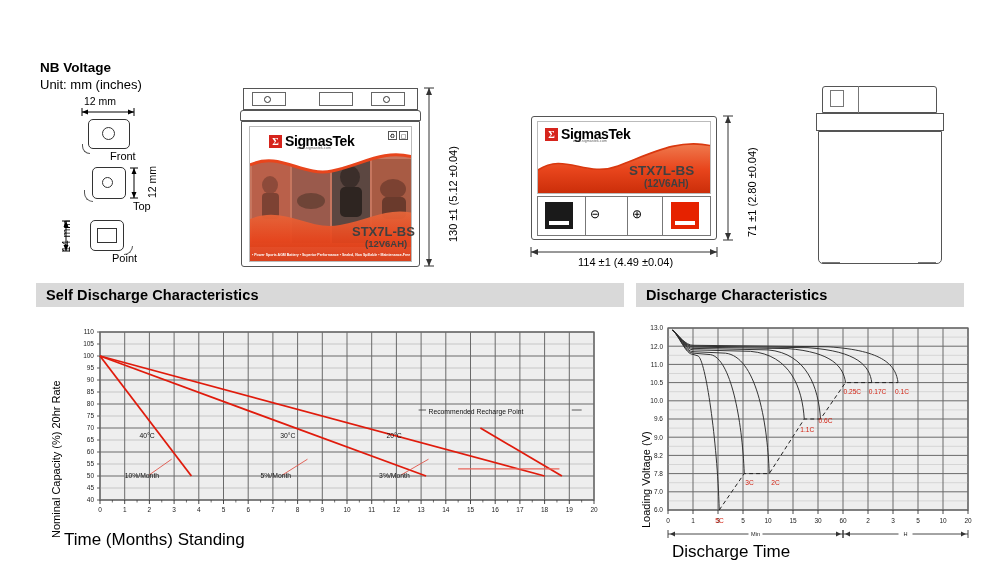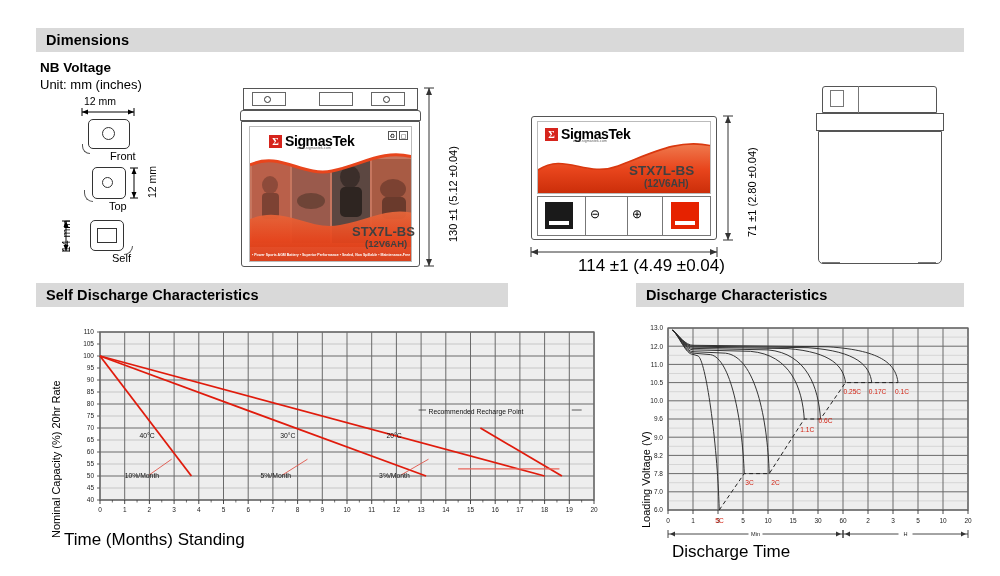--- a/index.html
+++ b/index.html
@@ -54,40 +54,39 @@
   .brandurl { position: absolute; font-size: 3.4px; color: #555; letter-spacing: 0.2px; }
 
   .model-big { position: absolute; font-weight: bold; color: #404040; }
 
   .tagline { position: absolute; font-size: 3.5px; color: #fff; font-weight: bold; white-space: nowrap; }
 
   .recyc { position: absolute; width: 9px; height: 9px; border: 1px solid #555;
            display: flex; align-items: center; justify-content: center; font-size: 6px; }
 
   
-  .dim-text { position: absolute; font-size: 17px; white-space: nowrap; }
+  .dim-text { position: absolute; font-size: 11px; white-space: nowrap; }
   .dim-vert { position: absolute; font-size: 11px; white-space: nowrap;
               transform: rotate(-90deg); transform-origin: 0 0; }
 
   
-  #sd-header { left: 36px; top: 283px; width: 472px; height: 24px; }
+  #sd-header { left: 36px; top: 283px; width: 588px; height: 24px; }
   #dc-header { left: 636px; top: 283px; width: 328px; height: 24px; }
 
   
   .chart-wrap { position: absolute; }
   .axis-title { position: absolute; font-size: 17px; }
   .axis-title-v { position: absolute; font-size: 11px; transform: rotate(-90deg); transform-origin: 0 0; white-space: nowrap; }
   svg { display: block; }
 </style>
 </head>
 <body>
 
 <div id="page">
 
-  <div class="section-header" id="dim-header">Dimensions</div>
 
   <div id="nb-terminal">NB Voltage</div>
   <div id="unit-line">Unit: mm (inches)</div>
 
   <div>
 
     <div class="dimlabel" style="left:84px; top:95px;">12 mm</div>
     <svg style="position:absolute; left:80px; top:108px;" width="56" height="8">
       <line x1="2" y1="4" x2="54" y2="4" stroke="#000" stroke-width="1"></line>
       <polygon points="2,4 8,1.5 8,6.5" fill="#000"></polygon>
@@ -104,35 +103,35 @@
     <div class="circ" style="left:102px; top:177px; width:11px; height:11px;"></div>
     <div class="tail" style="left:84px; top:190px; width:9px; height:12px;"></div>
     <svg style="position:absolute; left:130px; top:166px;" width="8" height="34">
       <line x1="4" y1="2" x2="4" y2="32" stroke="#000" stroke-width="1"></line>
       <polygon points="4,2 1.5,8 6.5,8" fill="#000"></polygon>
       <polygon points="4,32 1.5,26 6.5,26" fill="#000"></polygon>
       <line x1="0" y1="2" x2="8" y2="2" stroke="#000" stroke-width="1"></line>
       <line x1="0" y1="32" x2="8" y2="32" stroke="#000" stroke-width="1"></line>
     </svg>
     <div class="vlabel" style="left:146px; top:198px; transform: rotate(-90deg);">12 mm</div>
-    <div class="tv-cap" style="left:89px; top:200px;">Top</div>
+    <div class="tv-cap" style="left:113px; top:200px;">Top</div>
 
     <svg style="position:absolute; left:62px; top:219px;" width="8" height="34">
       <line x1="4" y1="2" x2="4" y2="32" stroke="#000" stroke-width="1"></line>
       <polygon points="4,2 1.5,8 6.5,8" fill="#000"></polygon>
       <polygon points="4,32 1.5,26 6.5,26" fill="#000"></polygon>
       <line x1="0" y1="2" x2="8" y2="2" stroke="#000" stroke-width="1"></line>
       <line x1="0" y1="32" x2="8" y2="32" stroke="#000" stroke-width="1"></line>
     </svg>
     <div class="vlabel" style="left:60px; top:252px; transform: rotate(-90deg);">14 mm</div>
     <div class="tv-box" style="left:90px; top:220px; width:34px; height:31px;"></div>
     <div style="position:absolute; left:97px; top:228px; width:20px; height:15px; border:1.2px solid #333;"></div>
     <div class="tail" style="left:124px; top:246px; width:9px; height:9px; border-left:none; border-right:1.2px solid #555;
          border-bottom-left-radius:0; border-bottom-right-radius:9px;"></div>
-    <div class="tv-cap" style="left:92px; top:252px;">Self</div>
+    <div class="tv-cap" style="left:92px; top:252px;">Point</div>
   </div>
 
   <div>
 
     <div class="bat-outline" style="left:243px; top:88px; width:175px; height:22px;"></div>
     <div style="position:absolute; left:252px; top:92px; width:34px; height:14px; border:1.1px solid #666;"></div>
     <div class="circ" style="left:264px; top:96px; width:7px; height:7px;"></div>
     <div style="position:absolute; left:319px; top:92px; width:34px; height:14px; border:1.1px solid #666;"></div>
     <div style="position:absolute; left:371px; top:92px; width:34px; height:14px; border:1.1px solid #666;"></div>
     <div class="circ" style="left:383px; top:96px; width:7px; height:7px;"></div>

